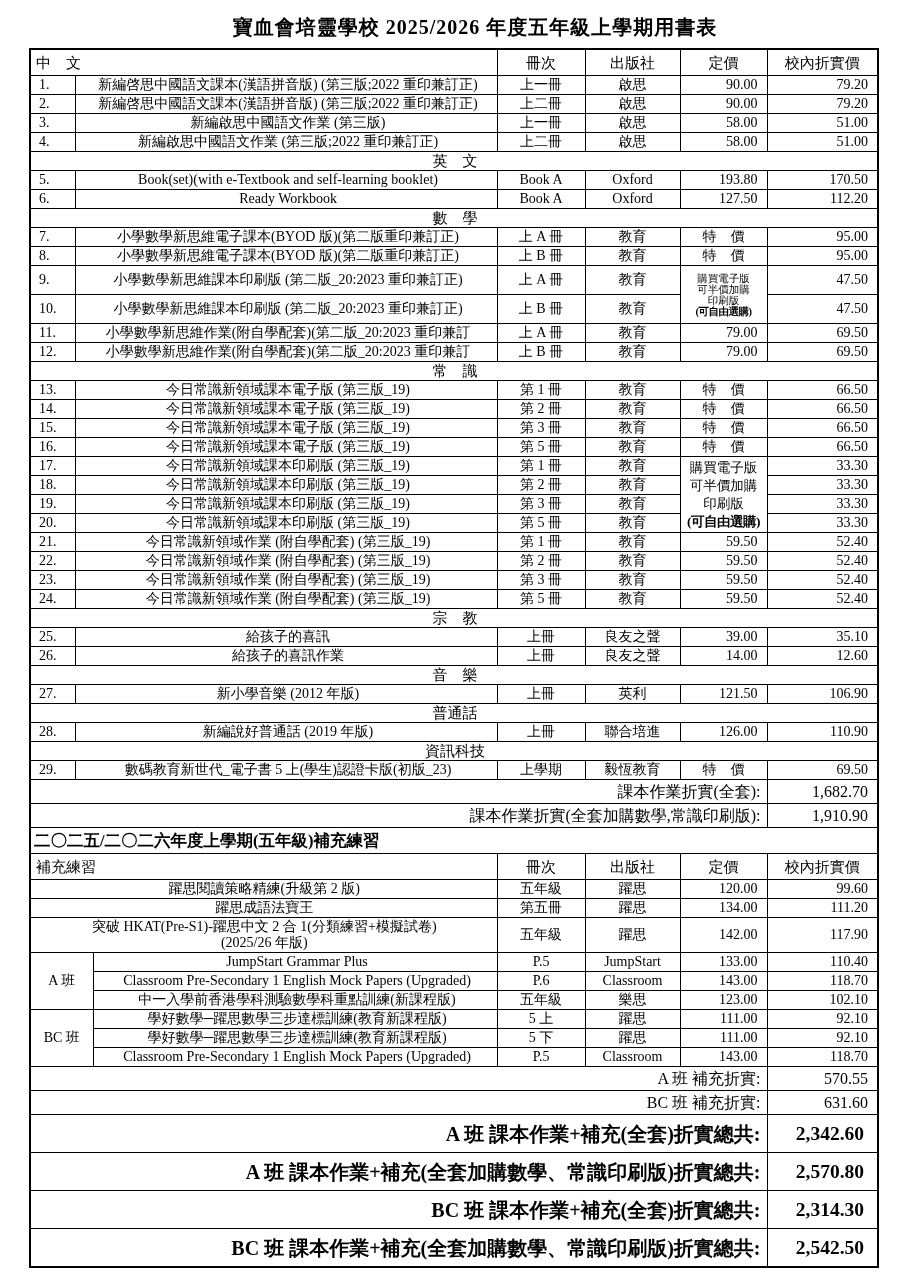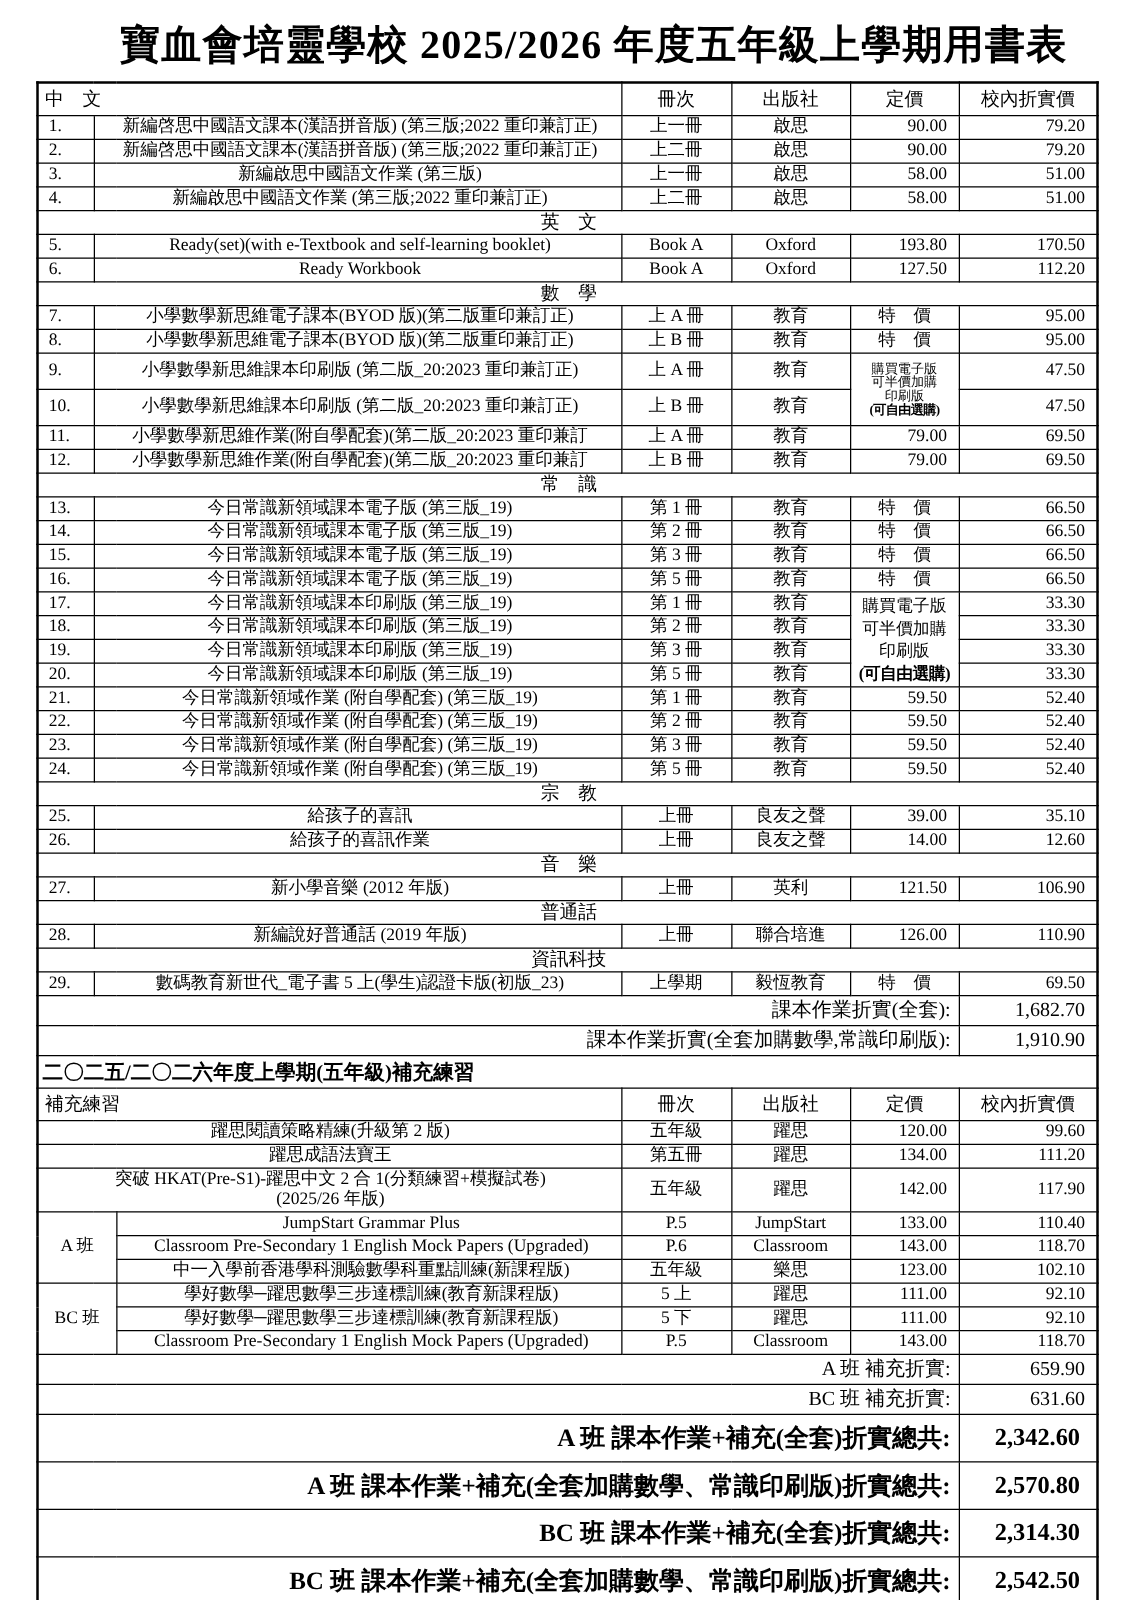--- a/index.html
+++ b/index.html
@@ -1,18 +1,18 @@
 <!DOCTYPE html>
 <html><head>
 <meta charset="utf-8">
 <style>
   html,body{margin:0;padding:0;background:#fff;}
   body{width:905px;height:1280px;font-family:"Liberation Serif","DejaVu Serif",serif;color:#000;}
   .page{padding-top:14px;}
-  .title{font-size:32px;font-weight:bold;text-align:center;margin:0 0 7px 0;letter-spacing:1px;padding-left:45px;}
+  .title{font-size:20px;font-weight:bold;text-align:center;margin:0 0 7px 0;letter-spacing:1px;padding-left:45px;}
   table.booklist{border-collapse:collapse;table-layout:fixed;width:848px;margin-left:29px;border:2px solid #000;}
   td{border:1px solid #000;font-size:14px;line-height:16px;padding:1px 3px;vertical-align:middle;white-space:nowrap;overflow:hidden;}
   .head td{height:23px;font-size:15px;}
   .subj{text-align:left;padding-left:5px;}
   .ctr{text-align:center;}
   .num{text-align:right;padding-right:9px;}
   .no{text-align:left;padding-left:8px;}
   .ttl{text-align:center;padding-left:7px;}
   .ttl.s{padding-left:4px;}
   .sec{text-align:center;padding-left:5px;font-size:15px;}
@@ -80,21 +80,21 @@
           <td class="ctr">上二冊</td>
           <td class="ctr">啟思</td>
           <td class="num">58.00</td>
           <td class="num">51.00</td>
         </tr>
         <tr>
           <td class="sec" colspan="7">英　文</td>
         </tr>
         <tr>
           <td class="no">5.</td>
-          <td class="ttl" colspan="2">Ready(set)(with e-Textbook and self-learning booklet)</td>
+          <td class="ttl" colspan="2">Book(set)(with e-Textbook and self-learning booklet)</td>
           <td class="ctr">Book A</td>
           <td class="ctr">Oxford</td>
           <td class="num">193.80</td>
           <td class="num">170.50</td>
         </tr>
         <tr>
           <td class="no">6.</td>
           <td class="ttl" colspan="2">Ready Workbook</td>
           <td class="ctr">Book A</td>
           <td class="ctr">Oxford</td>
@@ -394,21 +394,21 @@
         </tr>
         <tr>
           <td class="ttl">Classroom Pre-Secondary 1 English Mock Papers (Upgraded)</td>
           <td class="ctr">P.5</td>
           <td class="ctr">Classroom</td>
           <td class="num">143.00</td>
           <td class="num">118.70</td>
         </tr>
         <tr class="sub">
           <td class="rlab" colspan="6">A 班  補充折實:</td>
-          <td class="num">659.90</td>
+          <td class="num">570.55</td>
         </tr>
         <tr class="sub">
           <td class="rlab" colspan="6">BC 班  補充折實:</td>
           <td class="num">631.60</td>
         </tr>
         <tr class="tot">
           <td class="rlab" colspan="6">A 班  課本作業+補充(全套)折實總共:</td>
           <td class="num">2,342.60</td>
         </tr>
         <tr class="tot">

